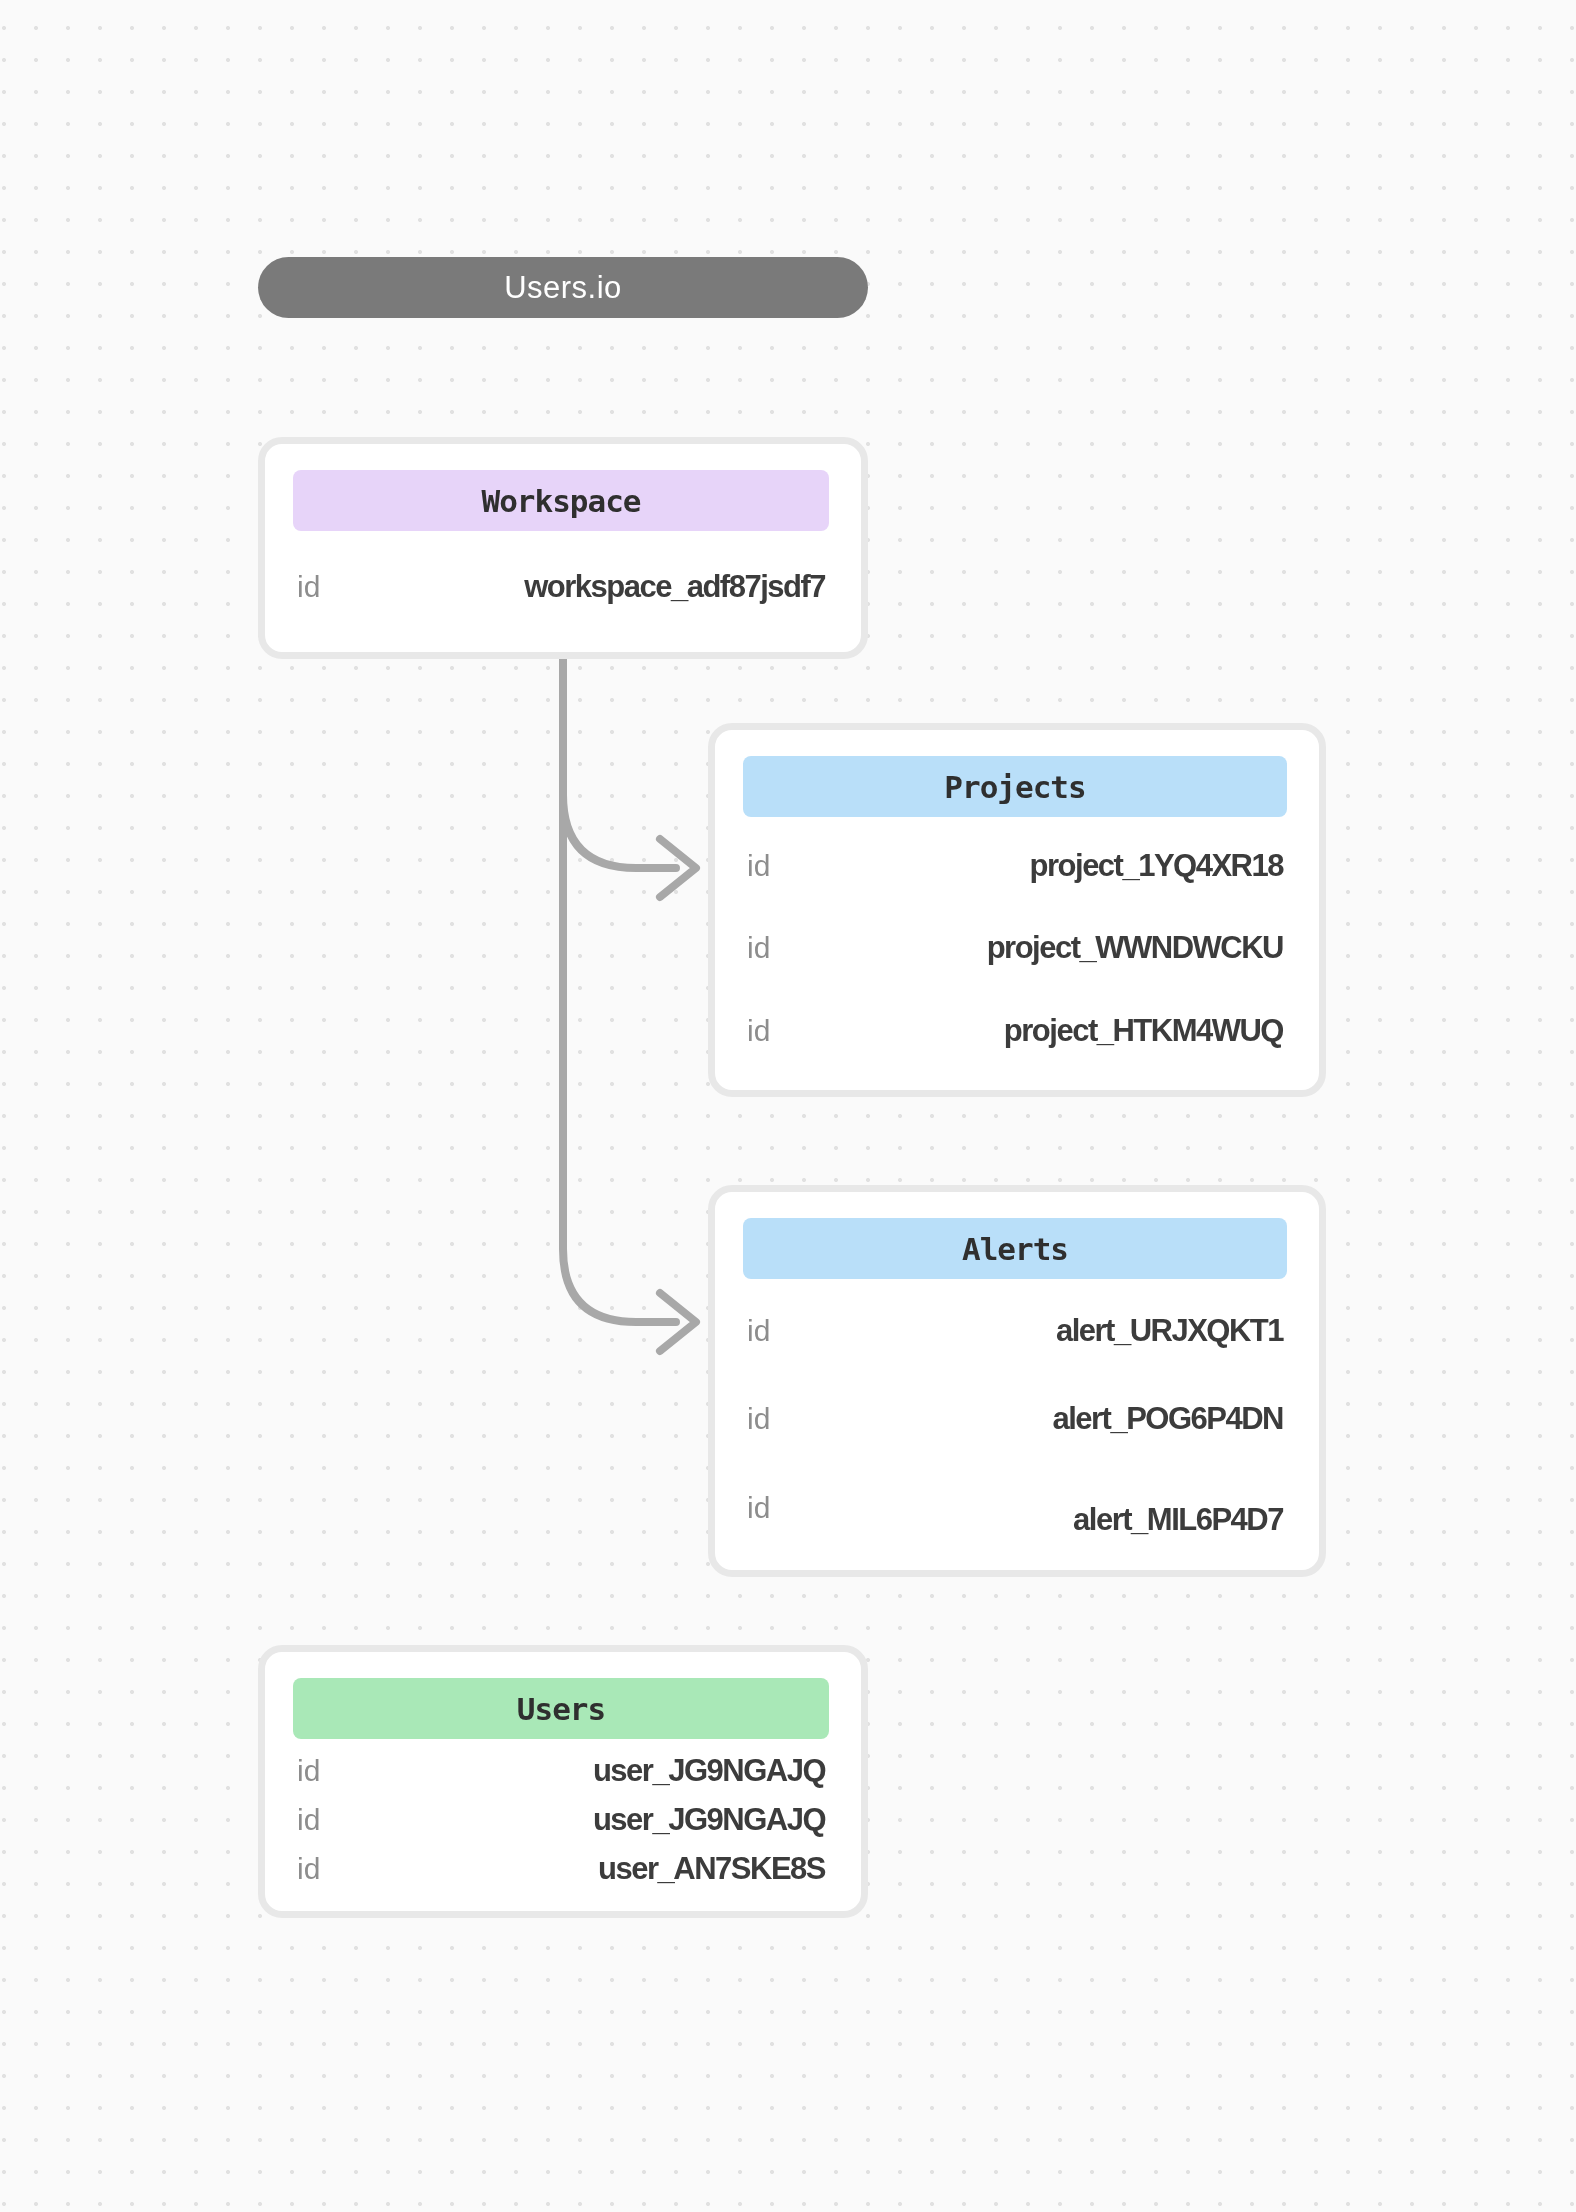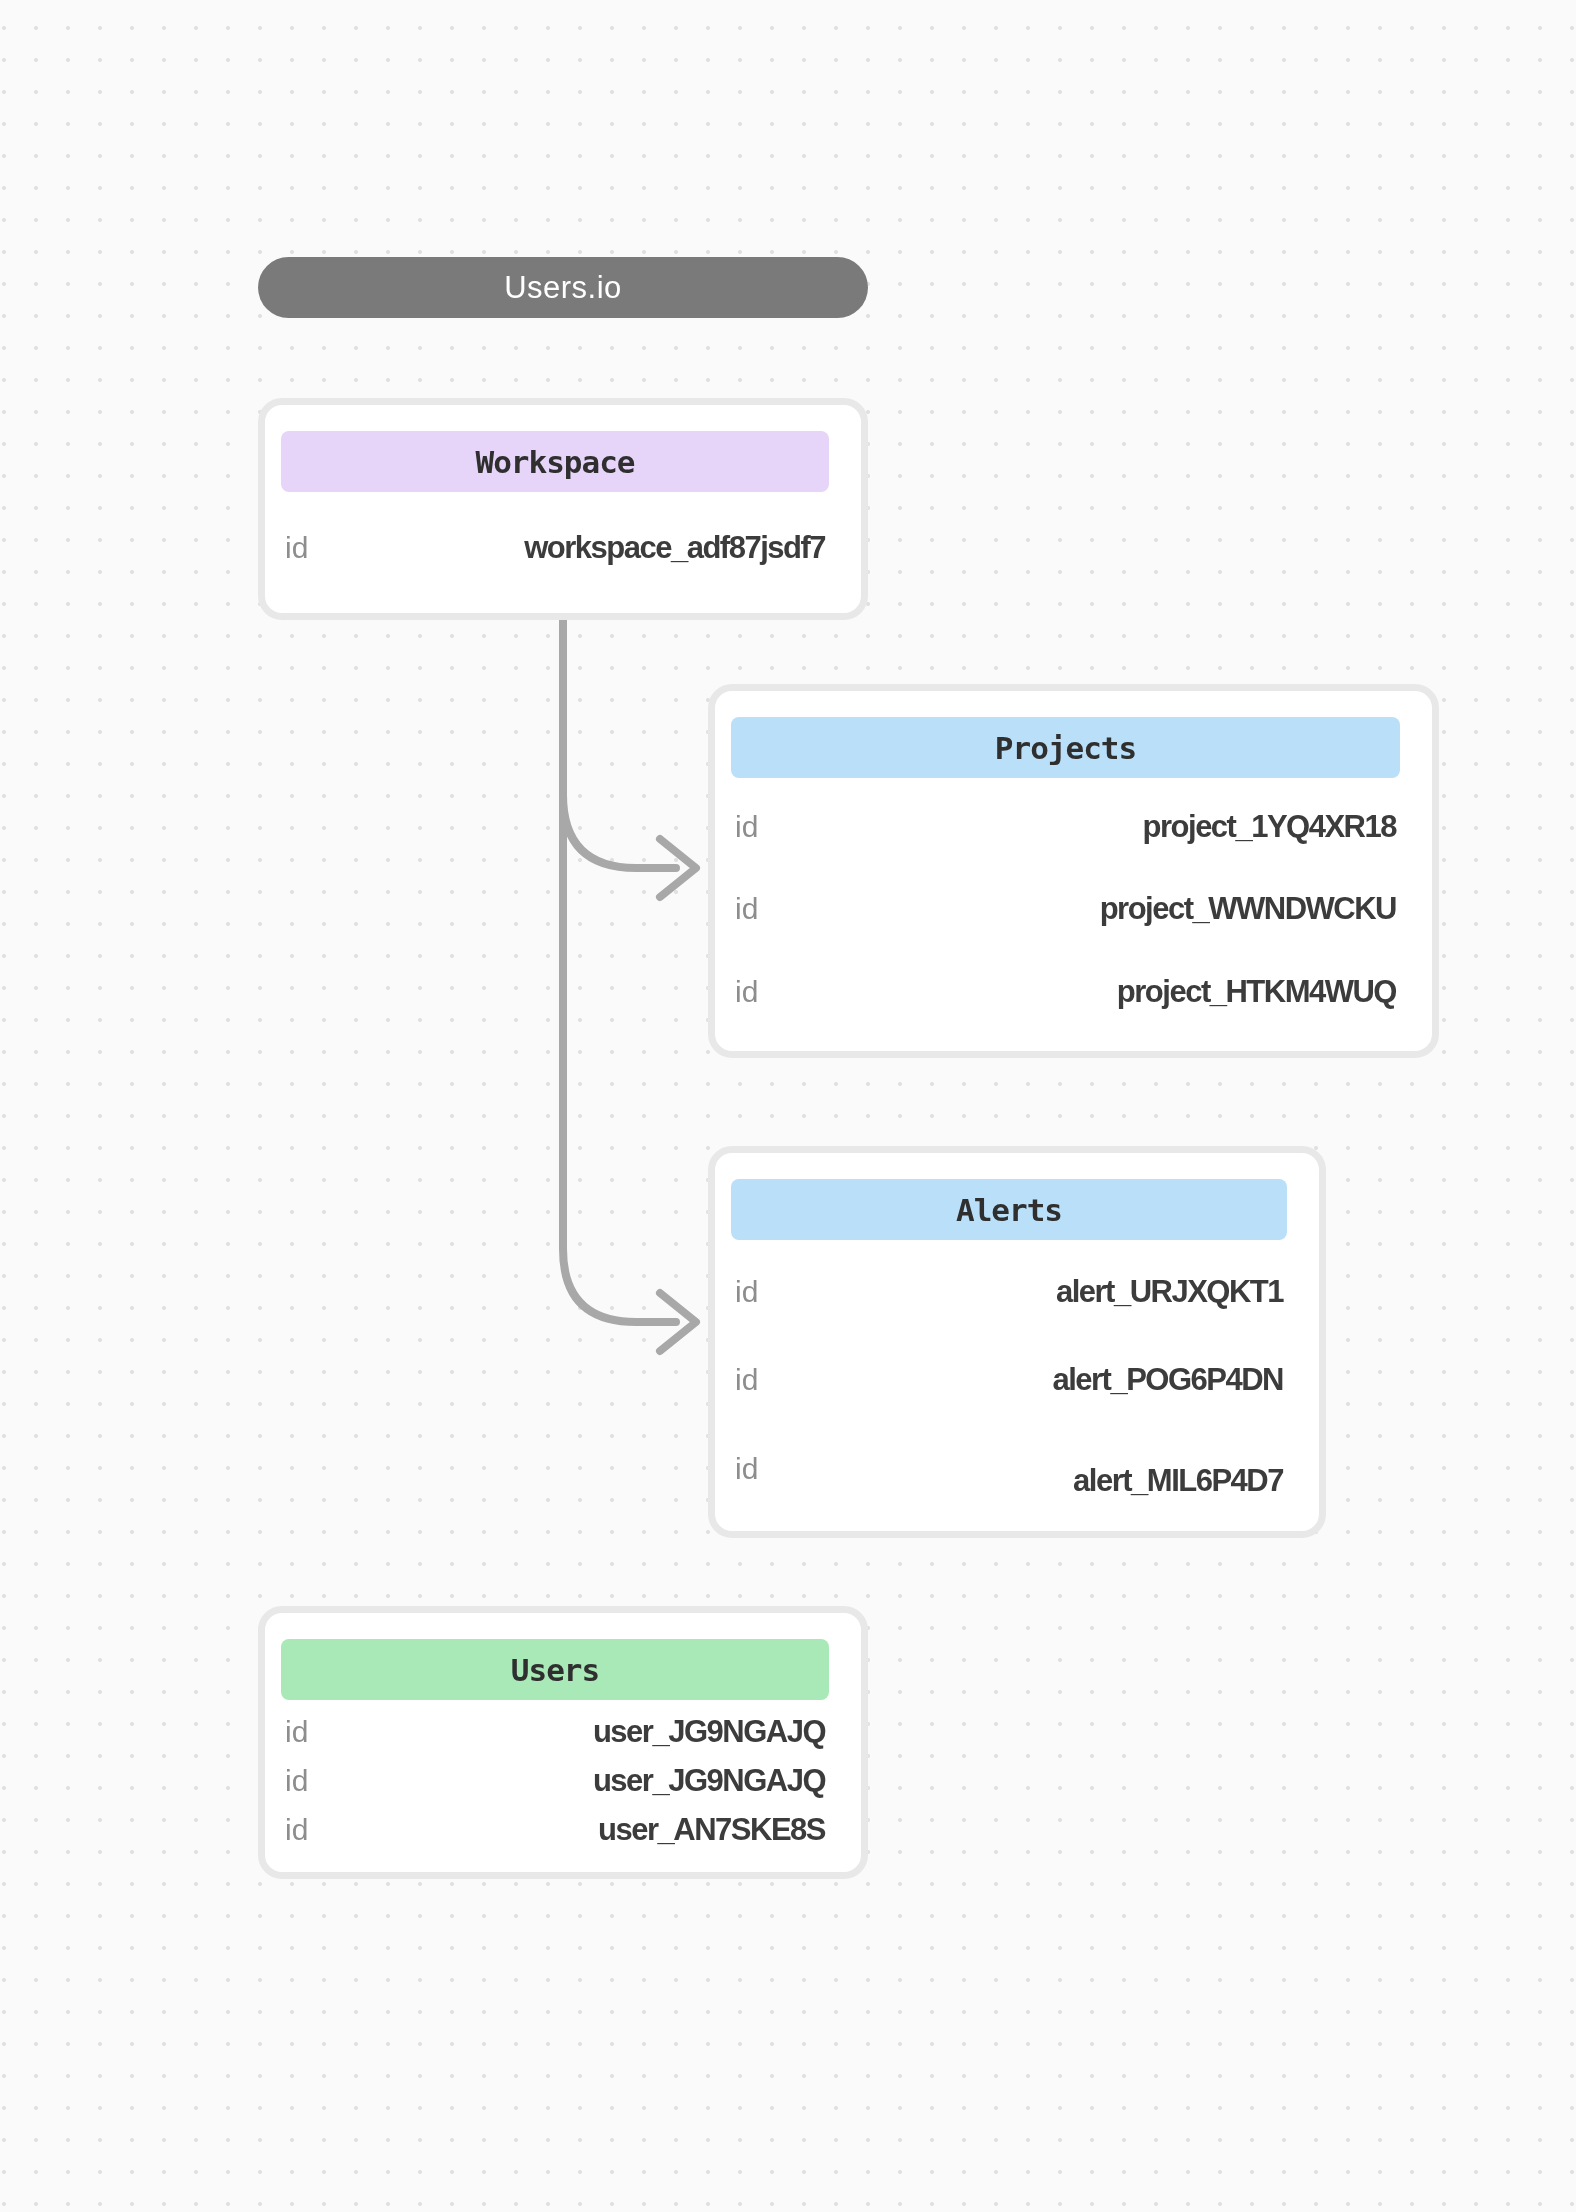--- a/index.html
+++ b/index.html
@@ -29,25 +29,25 @@
   .edges{position:absolute; left:0; top:0; pointer-events:none;}
   .edges path{
     fill:none; stroke:var(--edge); stroke-width:8;
     stroke-linecap:round; stroke-linejoin:round;
   }
   .card{
     position:absolute; box-sizing:border-box;
     background:var(--card-bg);
     border:7px solid var(--card-border);
     border-radius:24px;
-    padding:26px 32px 18px 16px;
-    display:flex; flex-direction:column;
+    padding:26px 32px 18px 28px;
+    display:flex; flex-direction:column;margin-top:39px;
   }
   #card-workspace{left:258px; top:398px; width:610px; height:222px;}
-  #card-projects {left:708px; top:684px; width:731px; height:374px;}
+  #card-projects {left:708px; top:684px; width:618px; height:374px;}
   #card-alerts   {left:708px; top:1146px; width:618px; height:392px;}
   #card-users    {left:258px; top:1606px; width:610px; height:273px;}
   .card-header{
     height:61px; flex:0 0 61px; border-radius:8px; margin-bottom:8px;
     display:flex; align-items:center; justify-content:center;
   }
   .card-header span{
     font-family:"DejaVu Sans Mono", monospace; font-weight:600;
     font-size:31px; color:var(--header-text); letter-spacing:-1px;
   }

